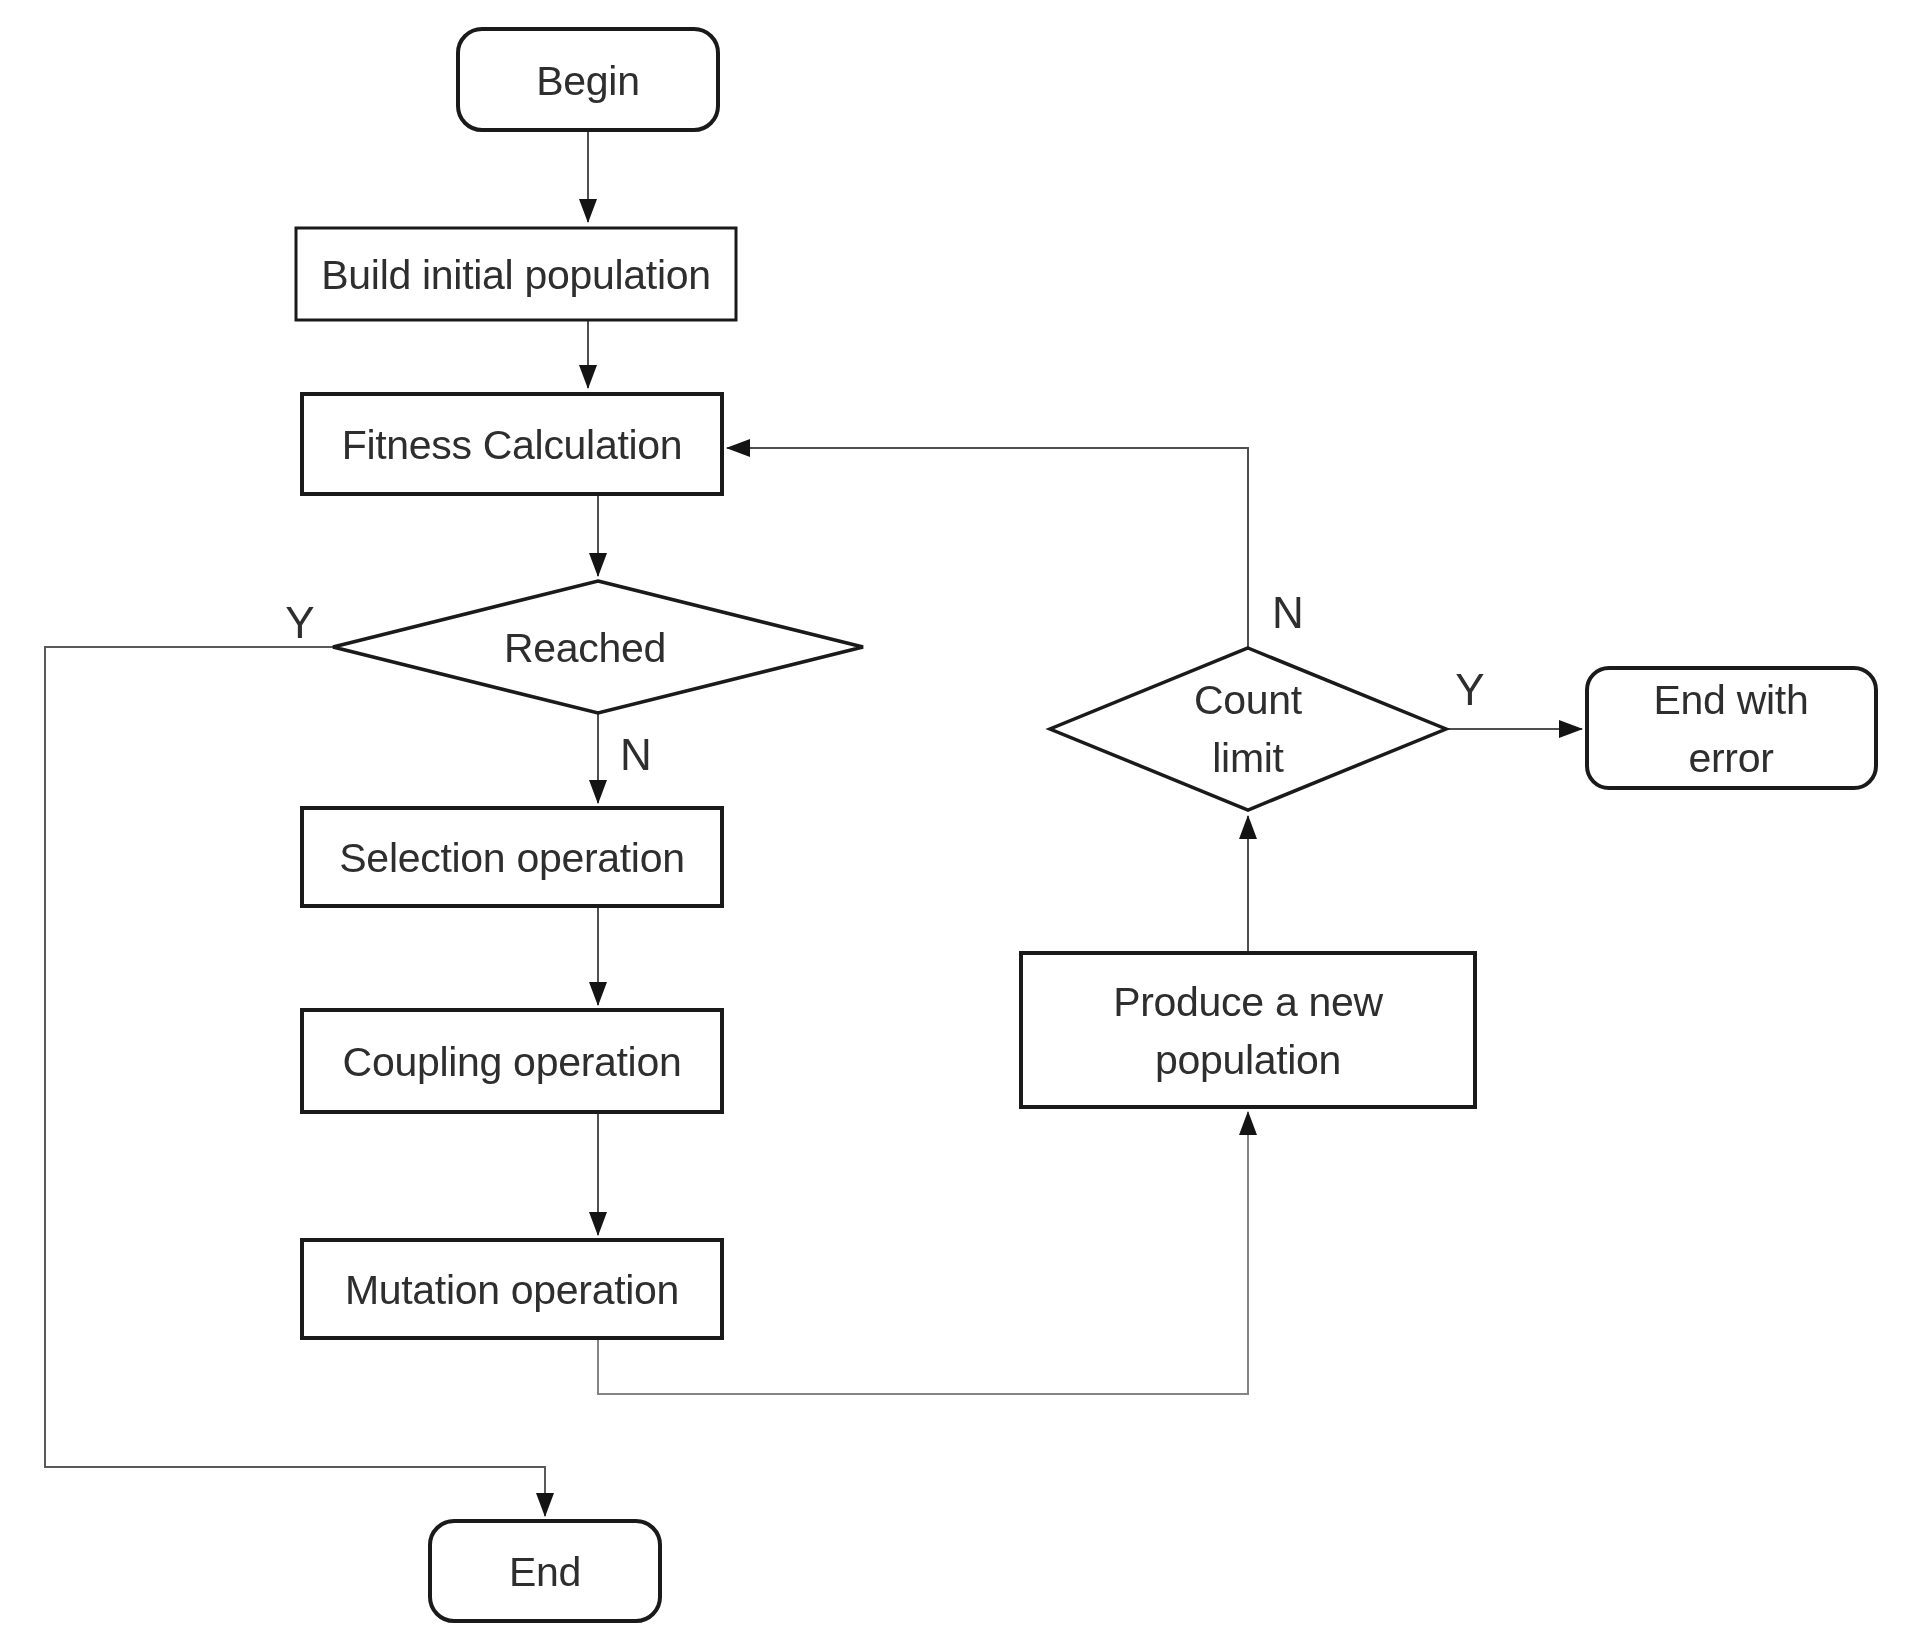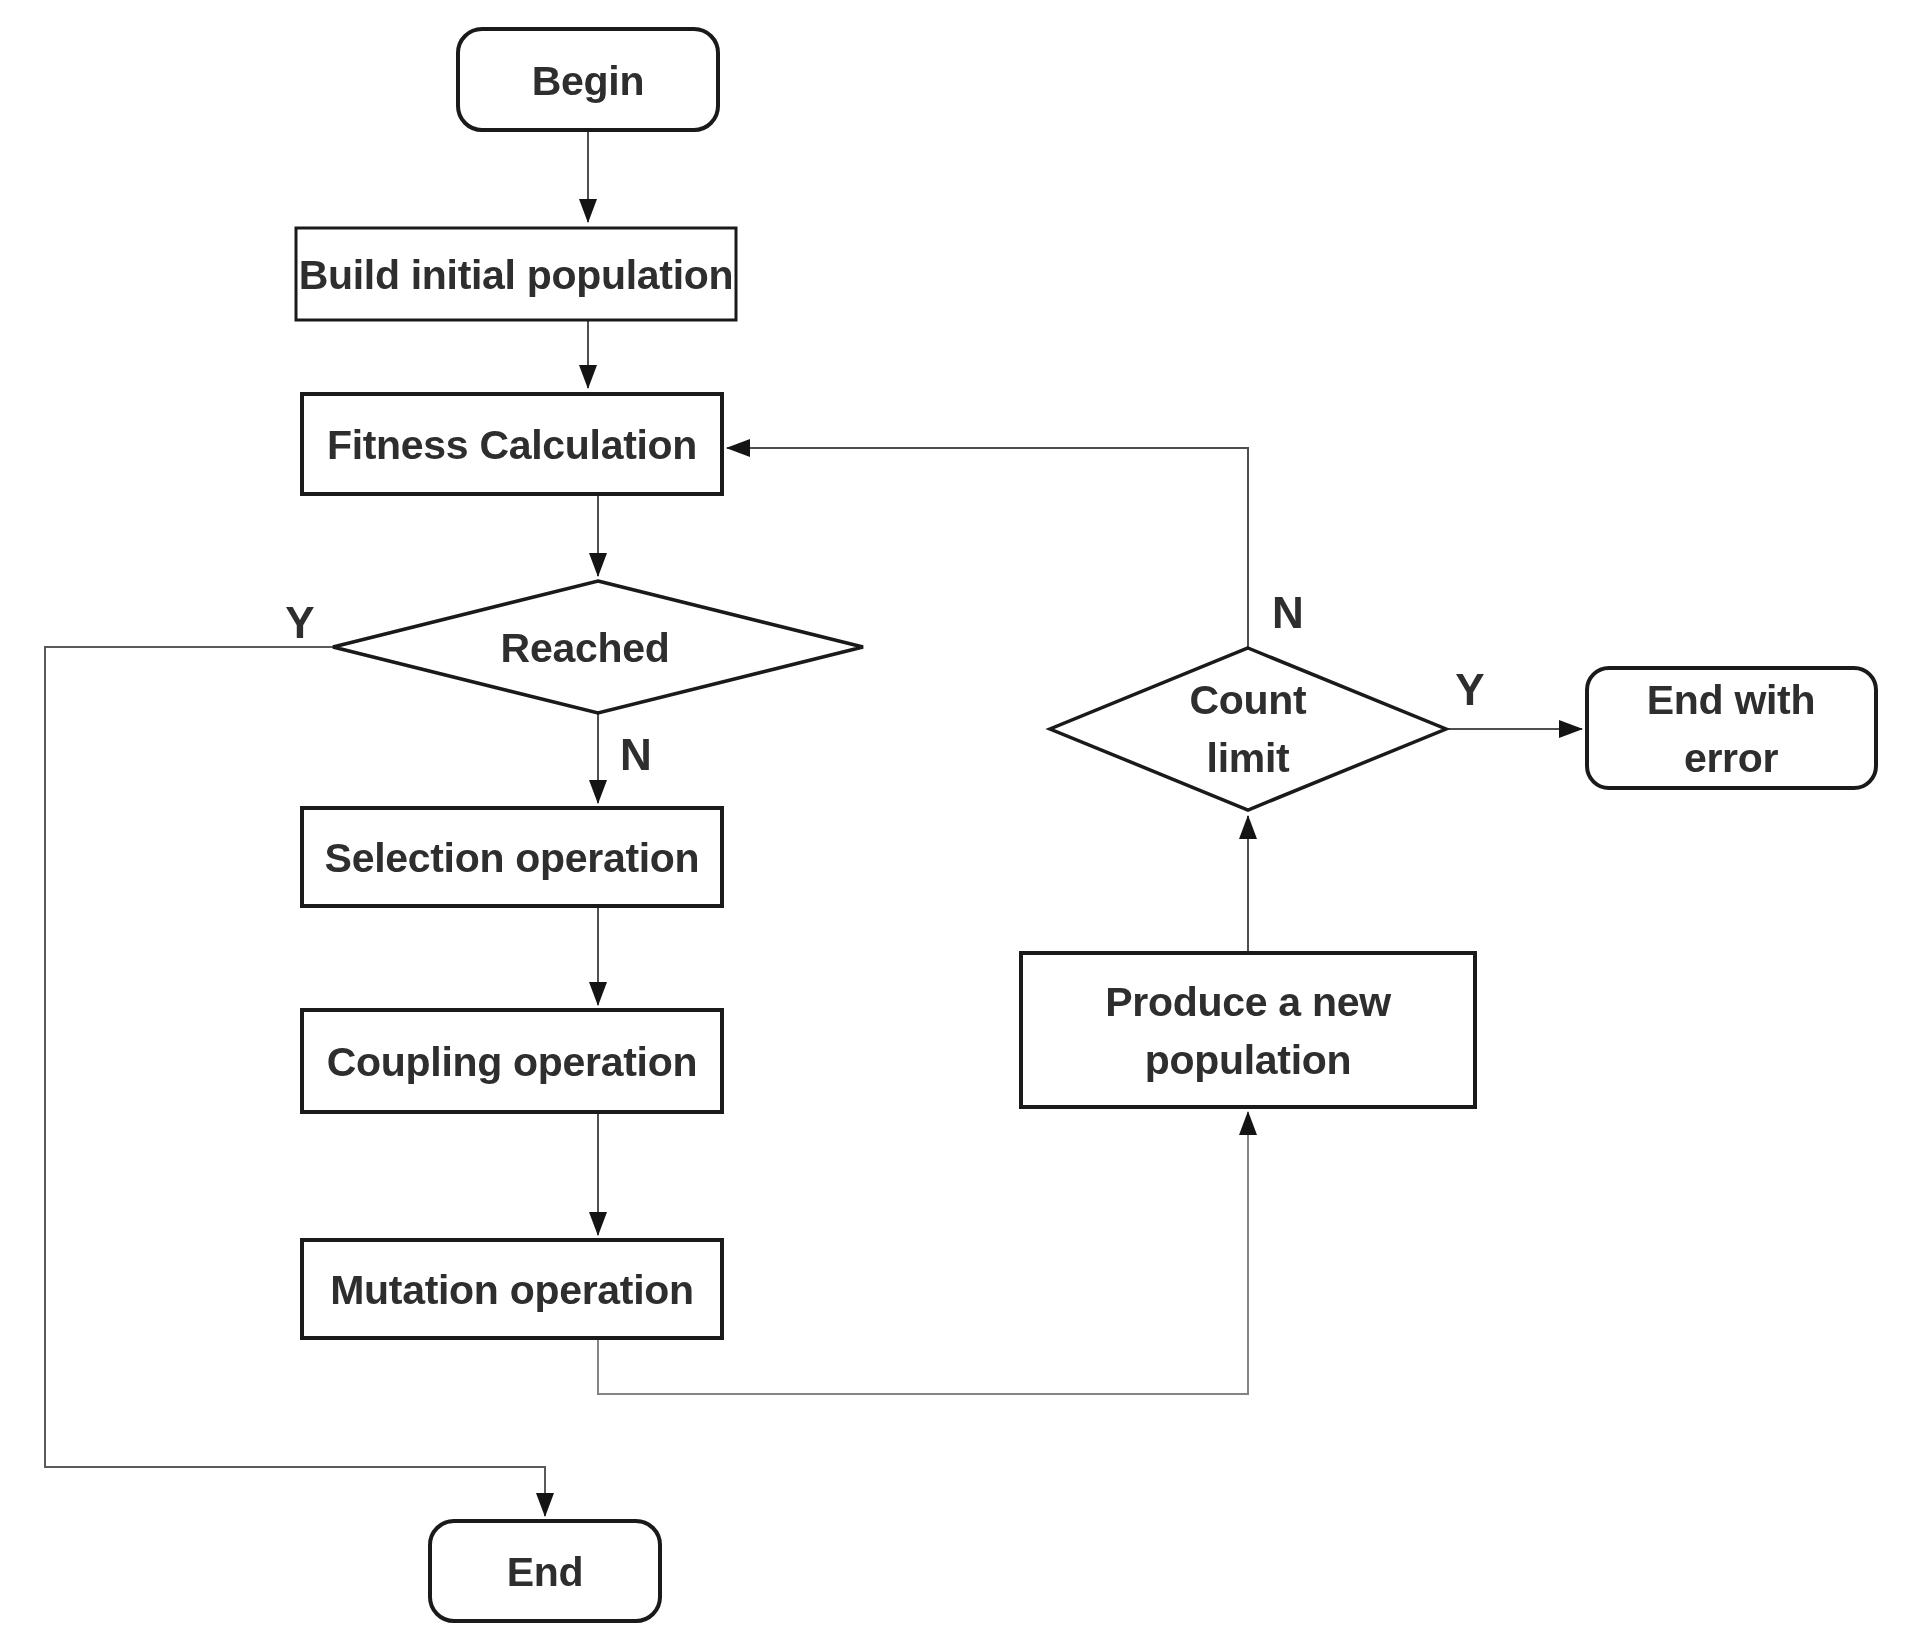--- a/index.html
+++ b/index.html
@@ -5,21 +5,20 @@
   html, body {
     margin: 0;
     padding: 0;
     background: #ffffff;
   }
   .canvas-wrap {
     width: 1914px;
     height: 1650px;
     background: #ffffff;
     position: relative;
-    font-weight: bold;
   }
   svg {
     display: block;
     font-family: "Liberation Sans", "DejaVu Sans", sans-serif;
   }
   .node-shape {
     fill: #ffffff;
     stroke: #1a1a1a;
   }
   .node-label {

